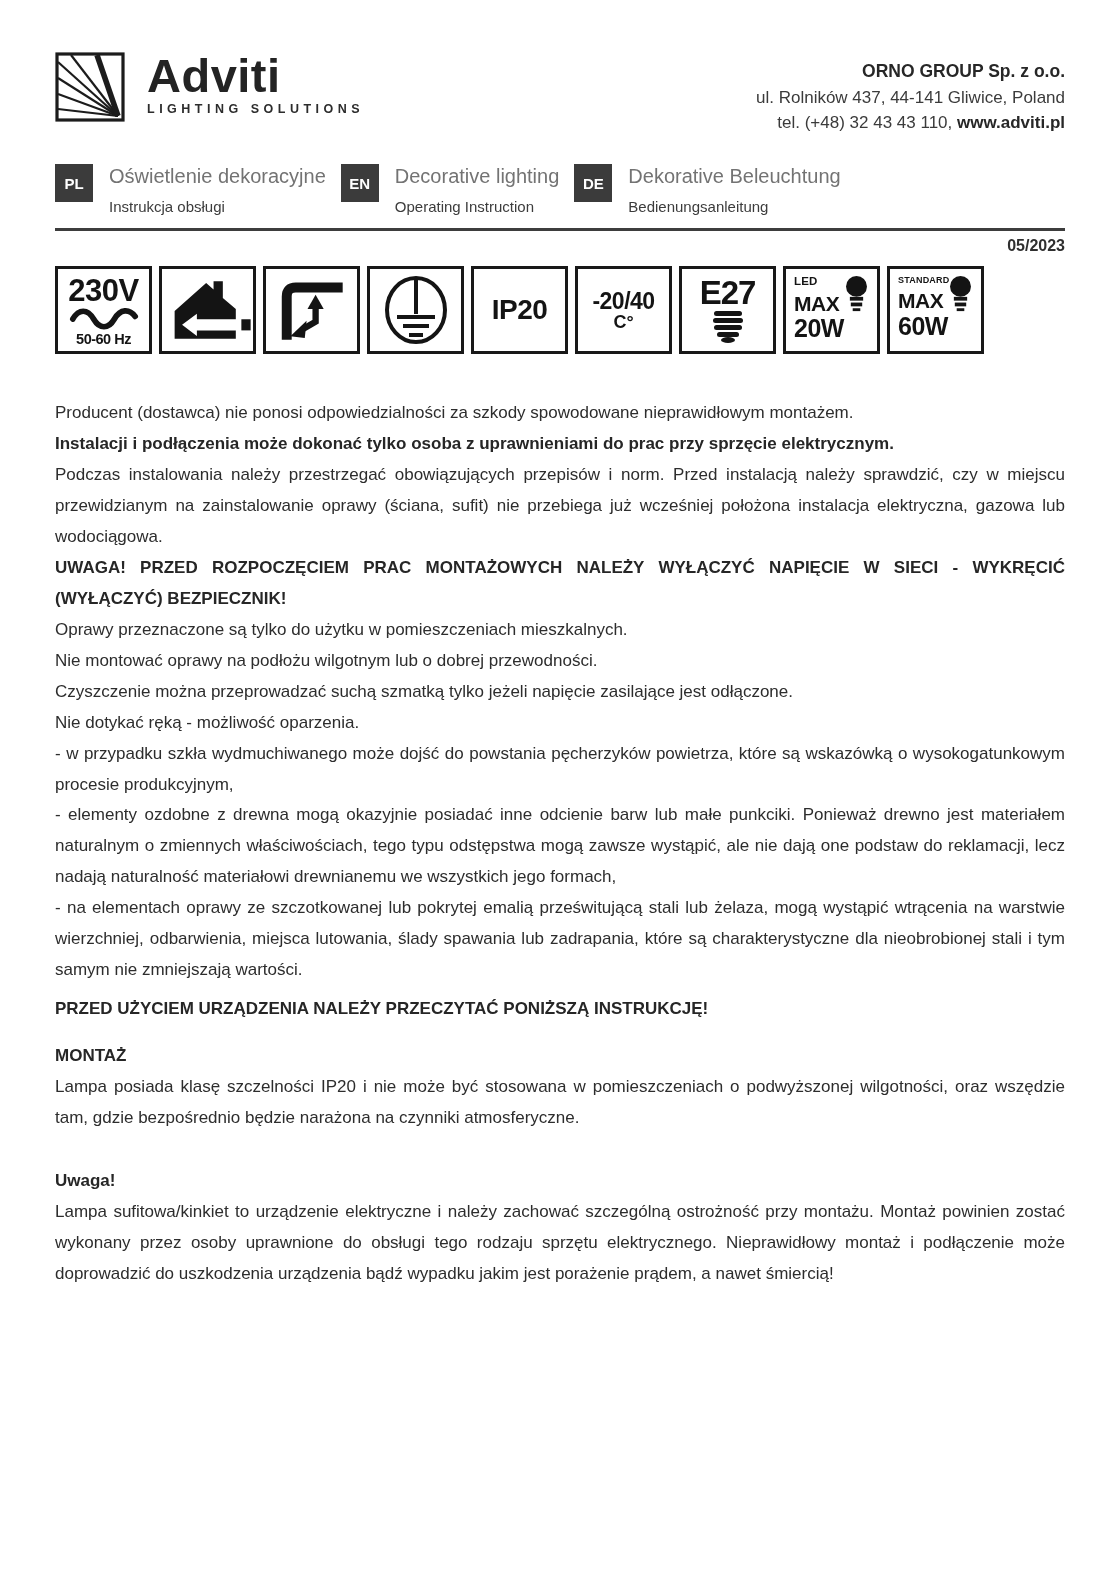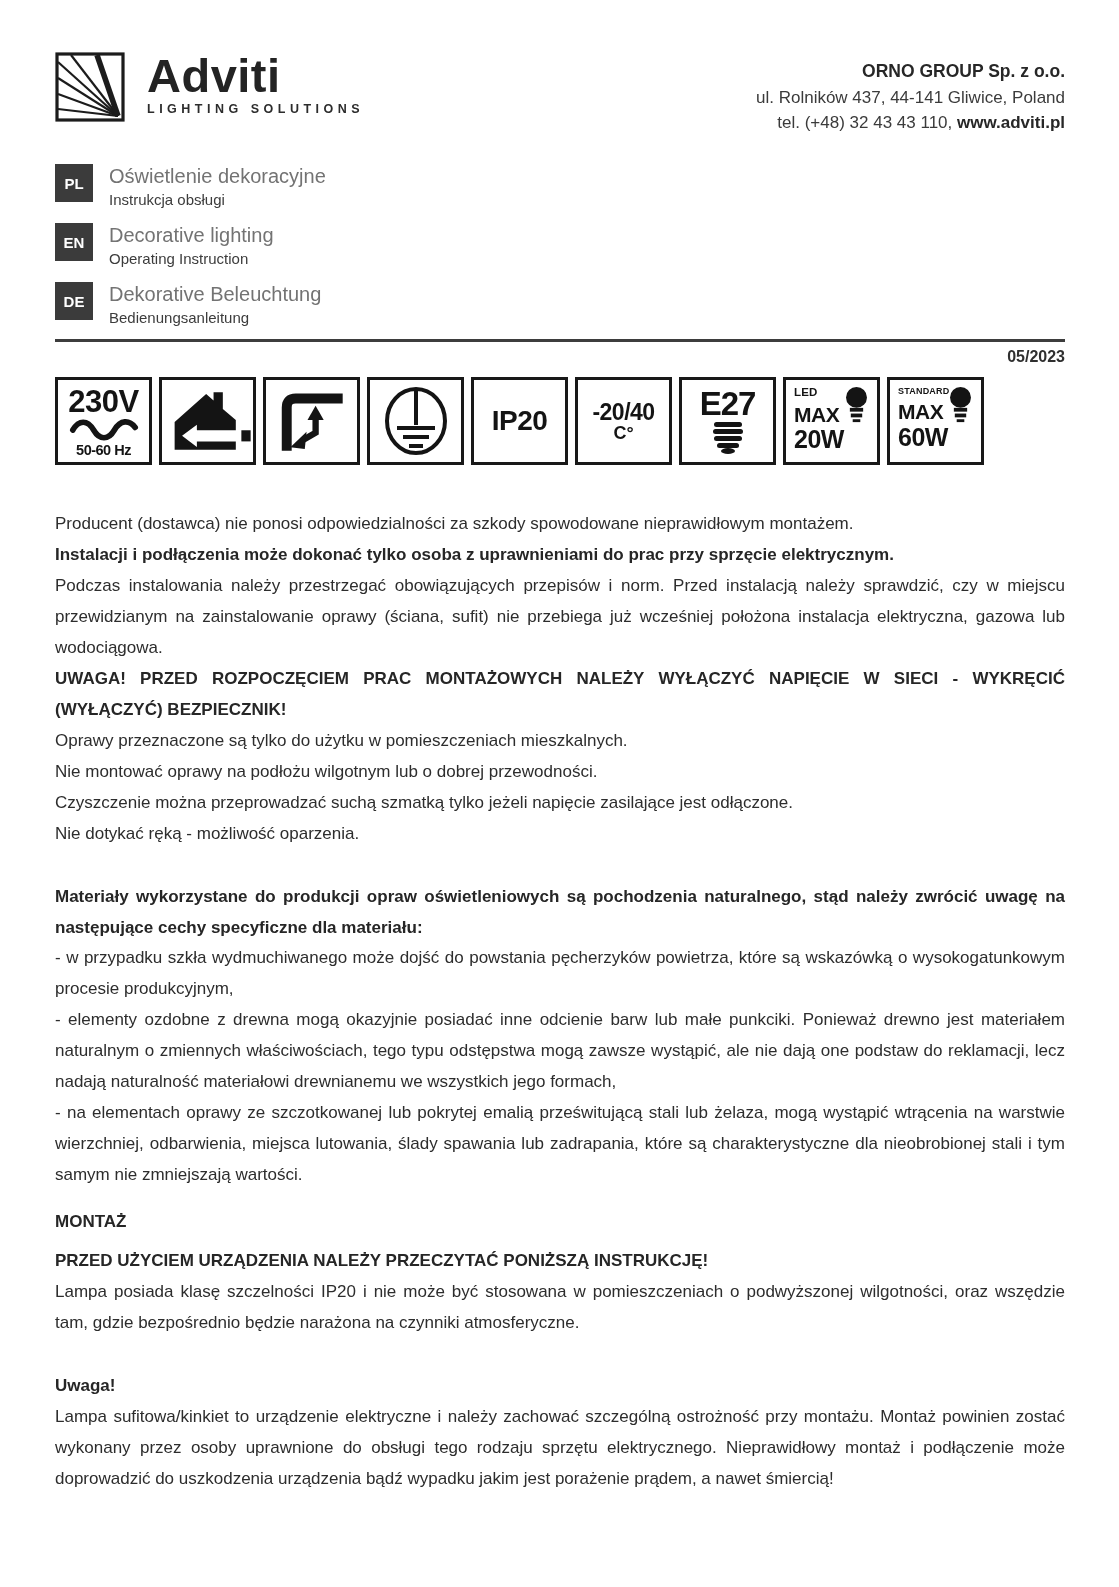--- a/index.html
+++ b/index.html
@@ -21,29 +21,29 @@
   .top { display:flex; justify-content:space-between; align-items:flex-start; margin-bottom:28px; }
   .logo-block { display:flex; gap:22px; align-items:flex-start; }
   .logo-square { width:70px; height:70px; flex:0 0 auto; }
   .logo-name { font-size:47px; font-weight:bold; color:#232323; line-height:1.0; letter-spacing:0.5px; }
   .logo-tagline { font-size:12.5px; font-weight:bold; color:#2c2c2c; letter-spacing:4.5px; margin-top:3px; }
   .company { text-align:right; font-size:17px; color:#3b3b3b; line-height:1.52; padding-top:6px; }
   .company-name { font-weight:bold; font-size:17.5px; color:#272727; }
   .company .b { font-weight:bold; color:#272727; }
 
   
-  .langs { display:flex; flex-direction:column; gap:15px; }
+  .langs { display:flex; flex-direction:row; gap:15px; }
   .lang-row { display:flex; gap:16px; align-items:flex-start; }
   .lang-badge {
     width:38px; height:38px; background:#3b3b3b; color:#fff;
     font-weight:bold; font-size:15px;
     display:flex; align-items:center; justify-content:center; flex:0 0 auto;
   }
   .lang-title { font-size:20px; color:#737373; line-height:1.05; padding-top:2px; }
-  .lang-sub { font-size:15px; color:#3c3c3c; margin-top:4px; }
+  .lang-sub { font-size:15px; color:#3c3c3c; margin-top:11px; }
 
   
   .rule { border:none; border-top:3px solid #3d3d3d; margin-top:13px; }
   .date { text-align:right; font-size:16px; font-weight:bold; color:#2f2f2f; margin-top:6px; }
 
   
   .icons-row { display:flex; gap:7px; margin-top:11px; }
   .spec-box {
     width:97px; height:88px; border:3px solid #181818; background:#fff;
     display:flex; flex-direction:column; align-items:center; justify-content:center;
@@ -216,24 +216,23 @@
 
   <main>
     <p class="gap-sm">Producent (dostawca) nie ponosi odpowiedzialności za szkody spowodowane nieprawidłowym montażem.</p>
     <p class="b">Instalacji i podłączenia może dokonać tylko osoba z uprawnieniami do prac przy sprzęcie elektrycznym.</p>
     <p class="just">Podczas instalowania należy przestrzegać obowiązujących przepisów i norm. Przed instalacją należy sprawdzić, czy w miejscu przewidzianym na zainstalowanie oprawy (ściana, sufit) nie przebiega już wcześniej położona instalacja elektryczna, gazowa lub wodociągowa.</p>
     <p class="b just">UWAGA! PRZED ROZPOCZĘCIEM PRAC MONTAŻOWYCH NALEŻY WYŁĄCZYĆ NAPIĘCIE W SIECI - WYKRĘCIĆ (WYŁĄCZYĆ) BEZPIECZNIK!</p>
     <p>Oprawy przeznaczone są tylko do użytku w pomieszczeniach mieszkalnych.</p>
     <p>Nie montować oprawy na podłożu wilgotnym lub o dobrej przewodności.</p>
     <p>Czyszczenie można przeprowadzać suchą szmatką tylko jeżeli napięcie zasilające jest odłączone.</p>
     <p>Nie dotykać ręką - możliwość oparzenia.</p>
-    <p class="b just gap-lg">Materiały wykorzystane do produkcji opraw oświetleniowych są pochodzenia naturalnego, stąd należy zwrócić uwagę na następujące cechy specyficzne dla materiału:</p>
     <p class="just">- w przypadku szkła wydmuchiwanego może dojść do powstania pęcherzyków powietrza, które są wskazówką o wysokogatunkowym procesie produkcyjnym,</p>
     <p class="just">- elementy ozdobne z drewna mogą okazyjnie posiadać inne odcienie barw lub małe punkciki. Ponieważ drewno jest materiałem naturalnym o zmiennych właściwościach, tego typu odstępstwa mogą zawsze wystąpić, ale nie dają one podstaw do reklamacji, lecz nadają naturalność materiałowi drewnianemu we wszystkich jego formach,</p>
     <p class="just">- na elementach oprawy ze szczotkowanej lub pokrytej emalią prześwitującą stali lub żelaza, mogą wystąpić wtrącenia na warstwie wierzchniej, odbarwienia, miejsca lutowania, ślady spawania lub zadrapania, które są charakterystyczne dla nieobrobionej stali i tym samym nie zmniejszają wartości.</p>
+    <p class="b gap-sm">PRZED UŻYCIEM URZĄDZENIA NALEŻY PRZECZYTAĆ PONIŻSZĄ INSTRUKCJĘ!</p>
     <p class="b gap-md">MONTAŻ</p>
-    <p class="b gap-sm">PRZED UŻYCIEM URZĄDZENIA NALEŻY PRZECZYTAĆ PONIŻSZĄ INSTRUKCJĘ!</p>
     <p class="just">Lampa posiada klasę szczelności IP20 i nie może być stosowana w pomieszczeniach o podwyższonej wilgotności, oraz wszędzie tam, gdzie bezpośrednio będzie narażona na czynniki atmosferyczne.</p>
     <p class="b gap-lg">Uwaga!</p>
     <p class="just">Lampa sufitowa/kinkiet to urządzenie elektryczne i należy zachować szczególną ostrożność przy montażu. Montaż powinien zostać wykonany przez osoby uprawnione do obsługi tego rodzaju sprzętu elektrycznego. Nieprawidłowy montaż i podłączenie może doprowadzić do uszkodzenia urządzenia bądź wypadku jakim jest porażenie prądem, a nawet śmiercią!</p>
   </main>
 
 </div>
 
 </body></html>

